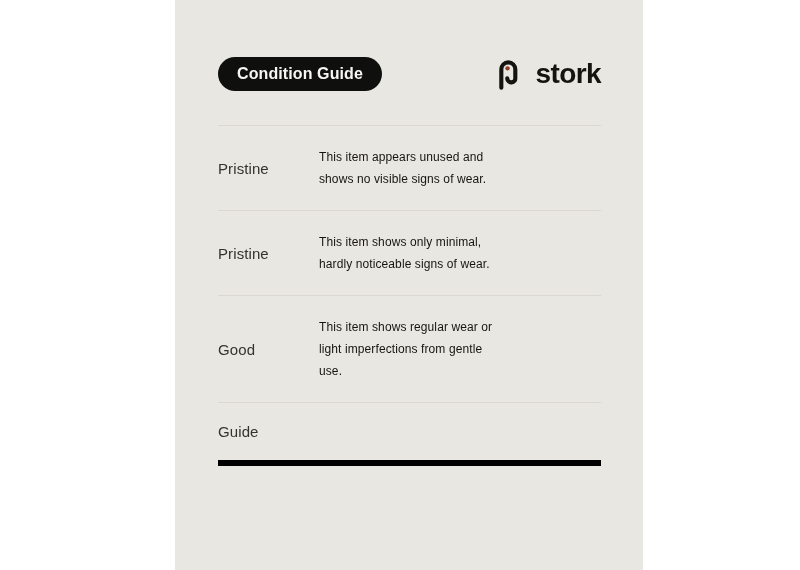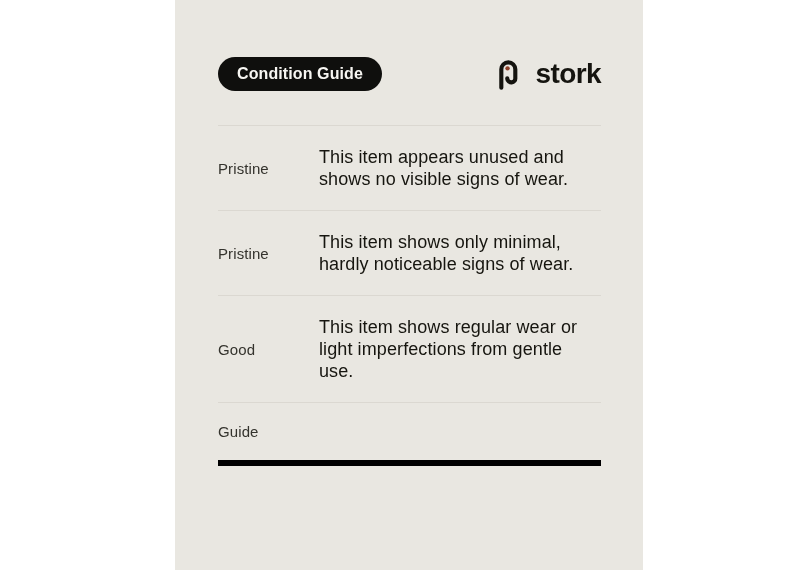--- a/index.html
+++ b/index.html
@@ -83,21 +83,21 @@
     width: 101px;
     flex: 0 0 101px;
     font-size: 15px;
     font-weight: 400;
     color: #34332d;
     letter-spacing: 0.1px;
   }
 
   .row-desc {
     flex: 1;
-    font-size: 18px;
+    font-size: 12px;
     line-height: 22px;
     color: #16150f;
     letter-spacing: 0.1px;
     white-space: pre-line;
   }
 </style>
 </head>
 <body>
 
 <div class="stage">

